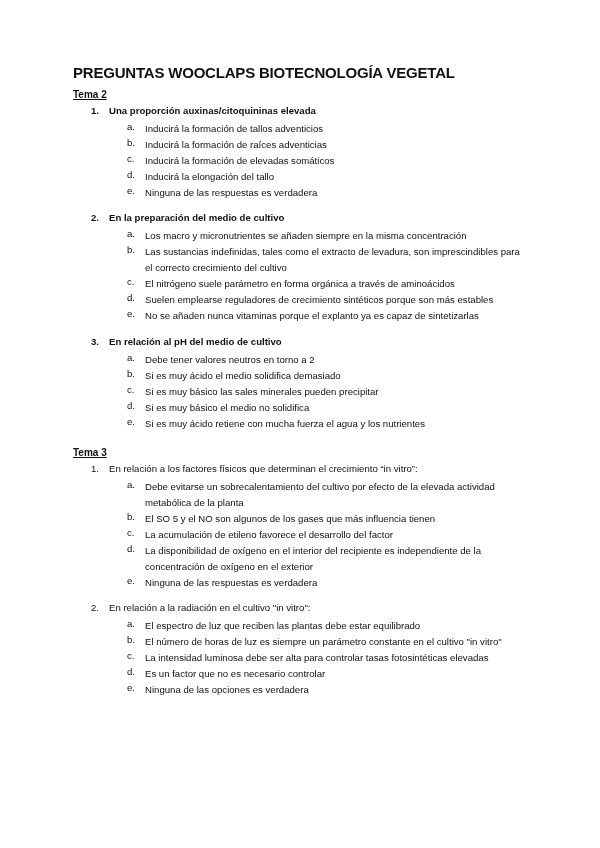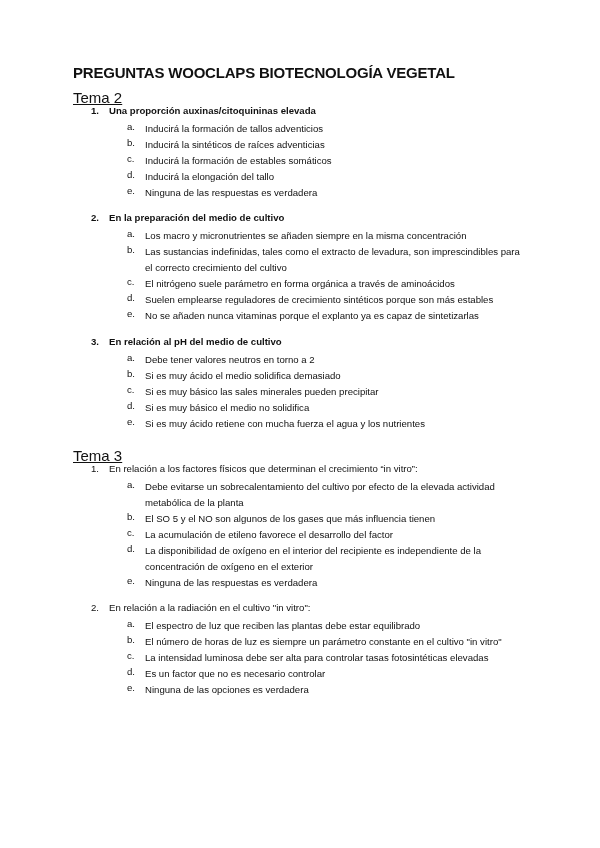--- a/index.html
+++ b/index.html
@@ -4,21 +4,21 @@
   <style>
     html, body { margin: 0; padding: 0; background: #ffffff; }
     body {
       width: 600px; height: 848px; position: relative; overflow: hidden;
       font-family: "Liberation Sans", sans-serif;
       color: #111111;
       font-size: 9.6px;
     }
     .page { position: absolute; left: 0; top: 0; width: 600px; height: 848px; }
     .doc-title { position: absolute; left: 73px; top: 64px; font-weight: bold; font-size: 15px; letter-spacing: -0.2px; text-align: center; }
-    .tema { position: absolute; left: 73px; font-weight: normal; text-decoration: underline; font-size: 15px; }
+    .tema { position: absolute; left: 73px; font-weight: bold; text-decoration: underline; font-size: 10px; }
     .q { position: absolute; left: 91px; width: 460px; }
     .q .num { position: absolute; left: 0; }
     .q .qtext { position: absolute; left: 18px; white-space: nowrap; }
     .q.bold .qtext, .q.bold .num { font-weight: bold; }
     .opt { position: absolute; left: 127px; width: 400px; }
     .opt .letter { position: absolute; left: 0; }
     .opt .otext { position: absolute; left: 18px; width: 385px; line-height: 16px; }
   </style>
 </head>
 <body>
@@ -31,25 +31,25 @@
   <div class="q bold" style="top:105px">
     <span class="num">1.</span>
     <span class="qtext">Una proporción auxinas/citoquininas elevada</span>
   </div>
   <div class="opt" style="top:121px">
       <span class="letter">a.</span>
       <span class="otext">Inducirá la formación de tallos adventicios</span>
     </div>
   <div class="opt" style="top:137px">
       <span class="letter">b.</span>
-      <span class="otext">Inducirá la sintéticos de raíces adventicias</span>
+      <span class="otext">Inducirá la formación de raíces adventicias</span>
     </div>
   <div class="opt" style="top:153px">
       <span class="letter">c.</span>
-      <span class="otext">Inducirá la formación de estables somáticos</span>
+      <span class="otext">Inducirá la formación de elevadas somáticos</span>
     </div>
   <div class="opt" style="top:169px">
       <span class="letter">d.</span>
       <span class="otext">Inducirá la elongación del tallo</span>
     </div>
   <div class="opt" style="top:185px">
       <span class="letter">e.</span>
       <span class="otext">Ninguna de las respuestas es verdadera</span>
     </div>
 

